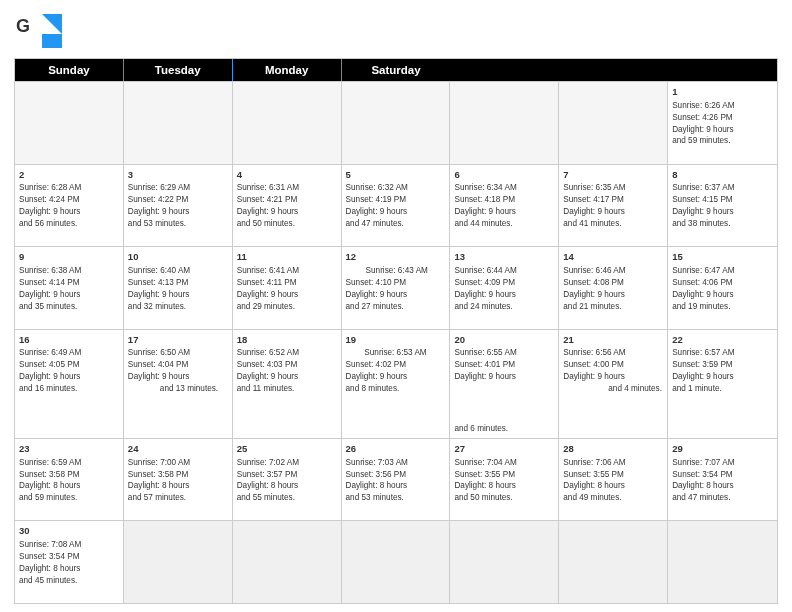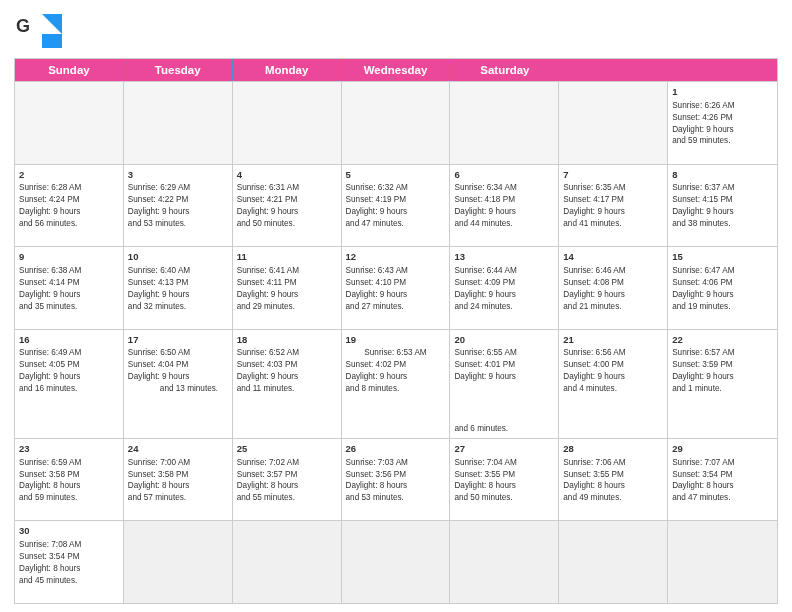--- a/index.html
+++ b/index.html
@@ -43,21 +43,21 @@
     }
     .calendar {
       flex: 1;
       display: flex;
       flex-direction: column;
       border: 1px solid #ccc;
     }
     .cal-header {
       display: grid;
       grid-template-columns: repeat(7, 1fr);
-      background: #ec4899;
+      background: #000000;
     }
     .cal-header-cell {
       color: #fff;
       text-align: center;
       font-weight: bold;
       font-size: 11.5px;
       padding: 5px 2px;
       border-right: 1px solid #4a90d9;
     }
     .cal-header-cell:last-child { border-right: none; }
@@ -114,21 +114,20 @@
       <div class="month-title"></div>
       <div class="subtitle"></div>
     </div>
   </div>
 
   <div class="calendar">
     <div class="cal-header">
       <div class="cal-header-cell">Sunday</div>
       <div class="cal-header-cell">Tuesday</div>
       <div class="cal-header-cell">Monday</div>
-      <div class="cal-header-cell">Wednesday</div>
       <div class="cal-header-cell">Saturday</div>
     </div>
     <div class="cal-body" id="cal-body">
     <div class="cal-row">
           <div class="cal-cell empty"></div>
           <div class="cal-cell empty"></div>
           <div class="cal-cell empty"></div>
           <div class="cal-cell empty"></div>
           <div class="cal-cell empty"></div>
           <div class="cal-cell empty"></div>
@@ -208,21 +207,21 @@
           </div>
           <div class="cal-cell">
             <span class="day-num">11</span>
             <span style="display: block;">Sunrise: 6:41 AM</span>
             <span style="display: block;">Sunset: 4:11 PM</span>
             <span style="display: block;">Daylight: 9 hours</span>
             <span style="display: block;">and 29 minutes.</span>
           </div>
           <div class="cal-cell">
             <span class="day-num">12</span>
-            <span style="display: block;">Sunrise: 6:43 AM</span>
+            <span style="display: block; margin-left: 20px;">Sunrise: 6:43 AM</span>
             <span style="display: block;">Sunset: 4:10 PM</span>
             <span style="display: block;">Daylight: 9 hours</span>
             <span style="display: block;">and 27 minutes.</span>
           </div>
           <div class="cal-cell">
             <span class="day-num">13</span>
             <span style="display: block;">Sunrise: 6:44 AM</span>
             <span style="display: block;">Sunset: 4:09 PM</span>
             <span style="display: block;">Daylight: 9 hours</span>
             <span style="display: block;">and 24 minutes.</span>
@@ -276,21 +275,21 @@
             <span style="display: block;">Sunrise: 6:55 AM</span>
             <span style="display: block;">Sunset: 4:01 PM</span>
             <span style="display: block;">Daylight: 9 hours</span>
             <span style="display: block; margin-top: 40px;">and 6 minutes.</span>
           </div>
           <div class="cal-cell">
             <span class="day-num">21</span>
             <span style="display: block;">Sunrise: 6:56 AM</span>
             <span style="display: block;">Sunset: 4:00 PM</span>
             <span style="display: block;">Daylight: 9 hours</span>
-            <span style="display: block;">and 4 minutes.</span>
+            <span style="display: block; margin-left: 45px;">and 4 minutes.</span>
           </div>
           <div class="cal-cell">
             <span class="day-num">22</span>
             <span style="display: block;">Sunrise: 6:57 AM</span>
             <span style="display: block;">Sunset: 3:59 PM</span>
             <span style="display: block;">Daylight: 9 hours</span>
             <span style="display: block;">and 1 minute.</span>
           </div>
         </div>
         <div class="cal-row">

